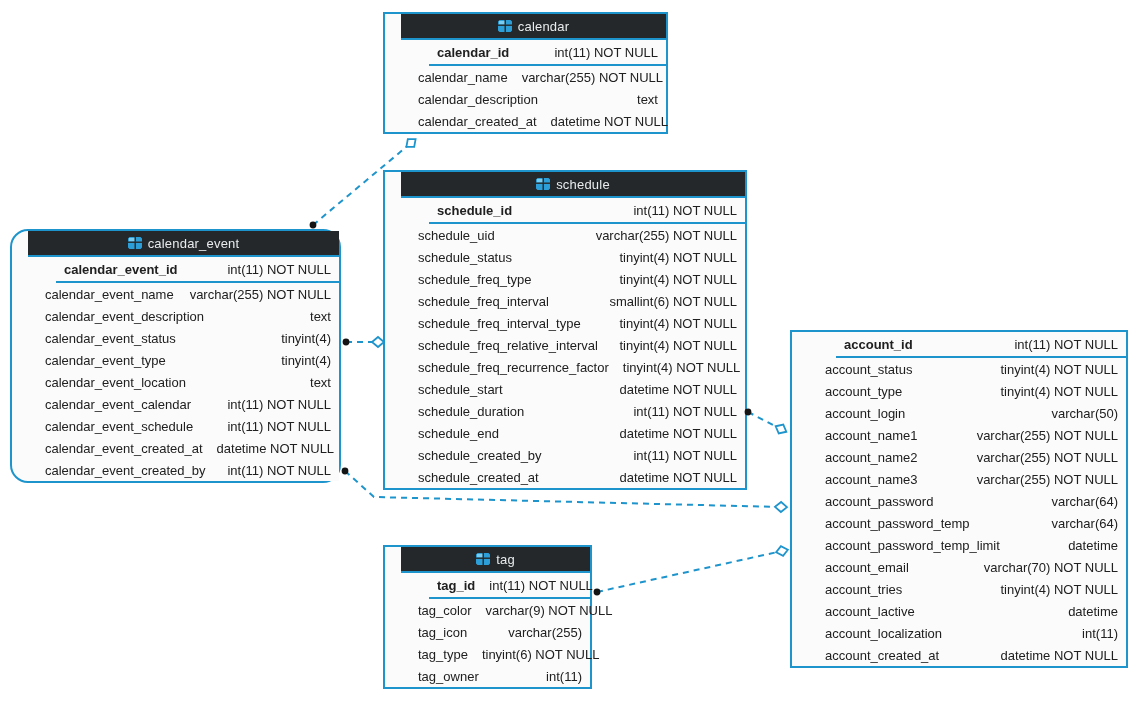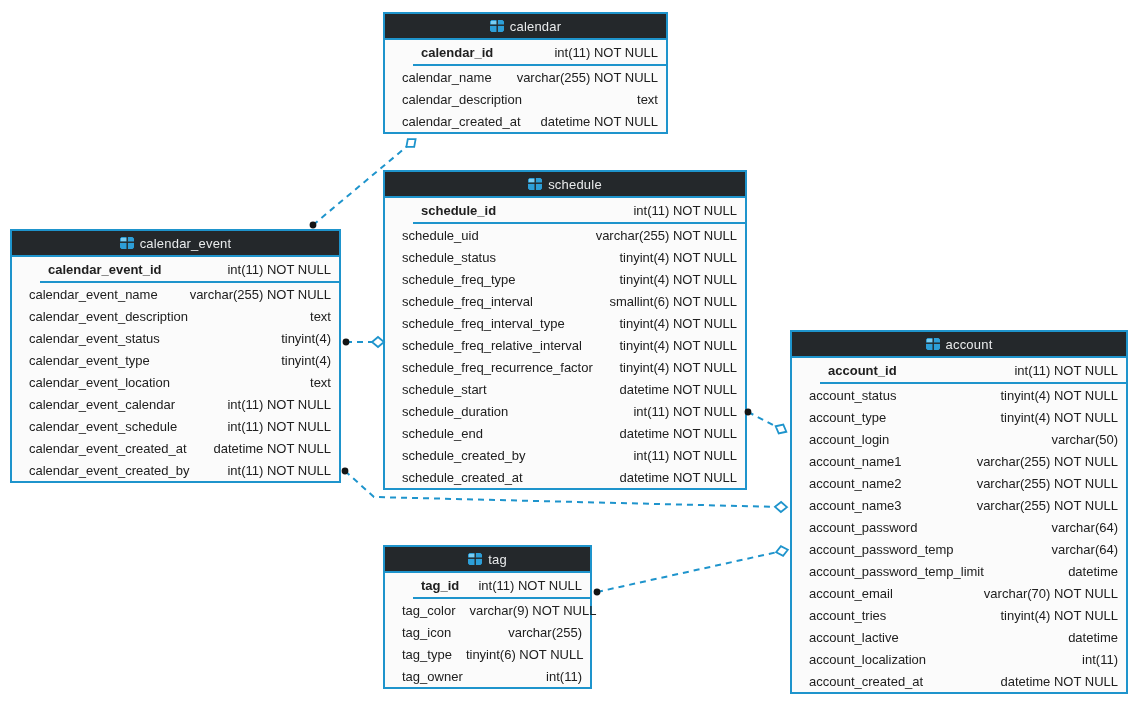--- a/index.html
+++ b/index.html
@@ -6,21 +6,21 @@
   body{
     width:1144px;height:707px;position:relative;background:#ffffff;overflow:hidden;
     font-family:"Liberation Sans","DejaVu Sans",sans-serif;
   }
   #diagram-canvas{position:absolute;inset:0;}
   .etable{
     position:absolute;
     border:2px solid var(--accent);
     background:var(--rowbg);
     box-sizing:border-box;
-    font-size:13px;color:#202020;
+    font-size:13px;color:#202020;padding-left:16px;
   }
   .etable .hdr{
     height:24px;background:var(--hdrbg);color:#e9ebec;
     display:flex;align-items:center;justify-content:center;gap:6px;
     border-bottom:2px solid var(--accent);
     font-size:13px;letter-spacing:.2px;
   }
   .etable .pkrow{
     height:24px;border-bottom:2px solid var(--accent);
     display:flex;align-items:center;justify-content:space-between;
@@ -132,21 +132,21 @@
           <div class="frow">
         <span class="fname">schedule_created_by</span>
         <span class="ftype">int(11) NOT NULL</span>
       </div>
           <div class="frow">
         <span class="fname">schedule_created_at</span>
         <span class="ftype">datetime NOT NULL</span>
       </div>
         </div>
   </div>
-      <div class="etable" style="left: 10px; top: 229px; width: 331px;">
+      <div class="etable" style="left: 10px; top: 229px; width: 331px; border-radius: 18px;">
     <div class="hdr">
       <svg class="ticon" width="14" height="12" viewBox="0 0 14 12">
         <rect x="0.5" y="0.5" width="13" height="11" rx="1.5" fill="#2d9fd8" stroke="#2d9fd8"></rect>
         <rect x="1" y="1" width="6" height="3.5" fill="#79cdf2"></rect>
         <rect x="0" y="4.5" width="14" height="1.4" fill="#24282b"></rect>
         <rect x="6.5" y="4.5" width="1.4" height="7.5" fill="#24282b"></rect>
         <rect x="6.5" y="0" width="1.4" height="4.5" fill="#24282b"></rect>
       </svg>
       <span class="ttitle">calendar_event</span>
     </div>
@@ -188,30 +188,20 @@
         <span class="fname">calendar_event_created_at</span>
         <span class="ftype">datetime NOT NULL</span>
       </div>
           <div class="frow">
         <span class="fname">calendar_event_created_by</span>
         <span class="ftype">int(11) NOT NULL</span>
       </div>
         </div>
   </div>
       <div class="etable" style="left: 790px; top: 330px; width: 338px;">
-    <div class="hdr">
-      <svg class="ticon" width="14" height="12" viewBox="0 0 14 12">
-        <rect x="0.5" y="0.5" width="13" height="11" rx="1.5" fill="#2d9fd8" stroke="#2d9fd8"></rect>
-        <rect x="1" y="1" width="6" height="3.5" fill="#79cdf2"></rect>
-        <rect x="0" y="4.5" width="14" height="1.4" fill="#24282b"></rect>
-        <rect x="6.5" y="4.5" width="1.4" height="7.5" fill="#24282b"></rect>
-        <rect x="6.5" y="0" width="1.4" height="4.5" fill="#24282b"></rect>
-      </svg>
-      <span class="ttitle">account</span>
-    </div>
     <div class="pkrow">
       <span class="fname">account_id</span>
       <span class="ftype">int(11) NOT NULL</span>
     </div>
     <div class="rows">
 
     <div class="frow">
         <span class="fname">account_status</span>
         <span class="ftype">tinyint(4) NOT NULL</span>
       </div>

